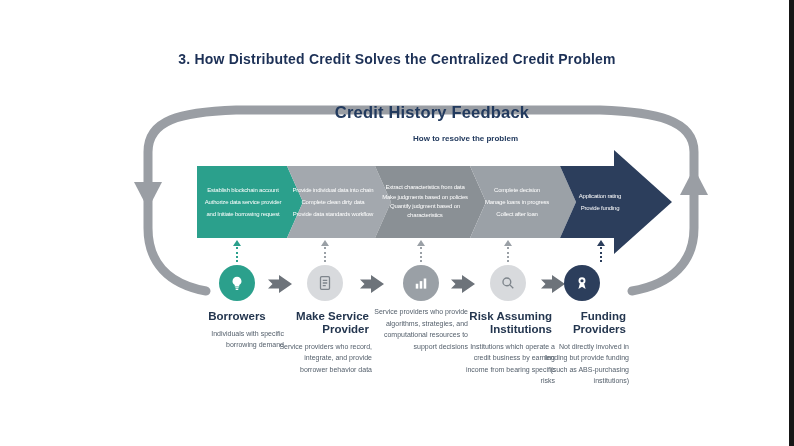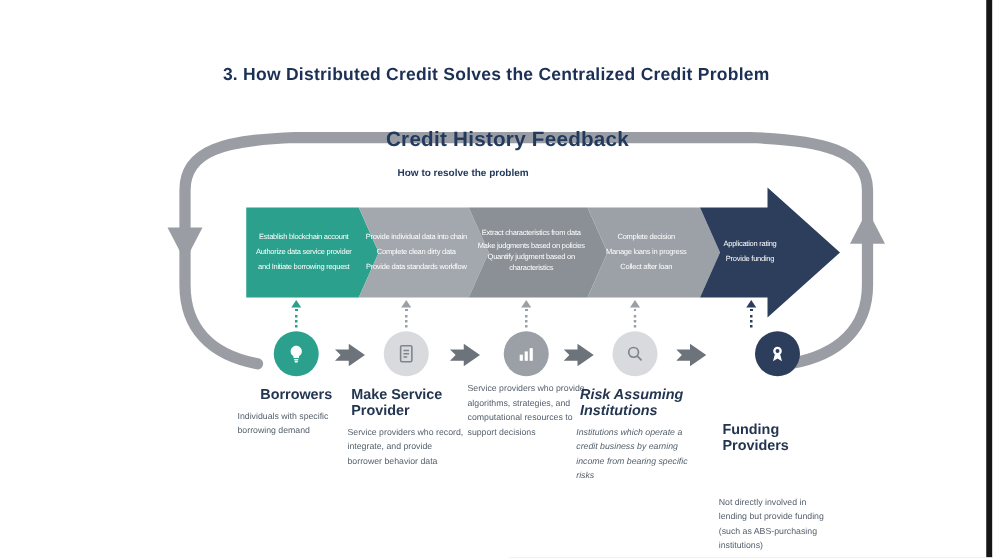--- a/index.html
+++ b/index.html
@@ -2,34 +2,34 @@
 <html><head>
 <meta charset="utf-8">
 <style>
   html,body{margin:0;padding:0;background:#e8e8e8;}
   body{font-family:"Liberation Sans", sans-serif;}
   .stage{position:relative;width:794px;height:446px;background:#ffffff;overflow:hidden;}
   .abs{position:absolute;}
   .slide-title{top:19px;left:0;width:794px;text-align:center;font-weight:bold;
     font-size:14px;color:#1c3056;letter-spacing:.2px;margin-top:32px;}
   .loop-svg{left:0;top:0;pointer-events:none;}
-  .diagram-title{top:103px;left:246px;width:320px;text-align:center;font-size:16.5px;
+  .diagram-title{top:103px;left:272px;width:320px;text-align:center;font-size:16.5px;
     font-weight:bold;color:#223a5e;letter-spacing:.2px;}
-  .diagram-subtitle{top:134px;left:318px;width:200px;text-align:left;font-size:8px;
+  .diagram-subtitle{top:134px;left:318px;width:200px;text-align:right;font-size:8px;
     font-weight:bold;color:#223a5e;}
   .seg-text{color:#fff;font-size:6px;letter-spacing:-0.2px;line-height:2.0;
     text-align:center;white-space:nowrap;display:flex;flex-direction:column;
     justify-content:center;height:54px;top:175px;}
   .seg-text.tight{line-height:1.55;}
   .conn{width:0;border-left:2px dotted #9aa0a6;height:15px;top:247px;}
   .conn-arrow{width:0;height:0;border-left:4px solid transparent;border-right:4px solid transparent;
     border-bottom:6px solid #9aa0a6;top:240px;}
   .conn.teal{border-left-color:#2ba08c;} .conn-arrow.teal{border-bottom-color:#2ba08c;}
   .conn.navy{border-left-color:#2c3e5c;} .conn-arrow.navy{border-bottom-color:#2c3e5c;}
-  .node-col{width:100px;top:265px;display:flex;flex-direction:column;align-items:center;text-align:left;}
+  .node-col{width:100px;top:265px;display:flex;flex-direction:column;align-items:center;text-align:right;}
   .node-circle{width:36px;height:36px;border-radius:50%;display:flex;align-items:center;justify-content:center;flex:none;}
   .node-title{margin-top:9px;font-weight:bold;font-size:11.5px;line-height:1.12;color:#24364f;padding:0 6px;}
   .node-desc{margin-top:5px;font-size:7px;line-height:1.65;color:#55606c;padding:0 3px;}
   .flow-arrow{top:274px;}
   .right-edge{top:0;right:0;width:5px;height:446px;background:#161616;}
 </style>
 </head>
 <body>
 
 <div class="stage">
@@ -127,32 +127,32 @@
     <div class="node-circle" style="background:#9aa0a6;">
       <svg width="18" height="18" viewBox="0 0 24 24" fill="#fff">
         <rect x="5" y="13" width="3.4" height="6.5"></rect>
         <rect x="10.3" y="9.5" width="3.4" height="10"></rect>
         <rect x="15.6" y="6" width="3.4" height="13.5"></rect>
         </svg>
     </div>
     <div class="node-desc">Service providers who provide algorithms, strategies, and computational resources to support decisions</div>
   </div>
 
-  <div class="abs node-col" style="left:458px;font-style:italic;">
+  <div class="abs node-col" style="left:458px;">
     <div class="node-circle" style="background:#d8dadd;">
       <svg width="18" height="18" viewBox="0 0 24 24" fill="none" stroke="#7e858c" stroke-width="1.8">
         <circle cx="10.5" cy="10.5" r="5.2"></circle>
         <path d="M14.5 14.5L19 19"></path>
         </svg>
     </div>
     <div class="node-title">Risk Assuming Institutions</div>
     <div class="node-desc">Institutions which operate a credit business by earning income from bearing specific risks</div>
   </div>
 
-  <div class="abs node-col" style="left:572px;gap:28px;">
+  <div class="abs node-col" style="left:532px;">
     <div class="node-circle" style="background:#2c3e5c;">
       <svg width="18" height="18" viewBox="0 0 24 24">
         <path d="M9.2 12.5L7.2 20l4.8-2.9L16.8 20l-2-7.5z" fill="#fff"></path>
         <circle cx="12" cy="9" r="4.6" fill="#fff"></circle>
         <circle cx="12" cy="9" r="2.1" fill="#2c3e5c"></circle>
         </svg>
     </div>
     <div class="node-title">Funding Providers</div>
     <div class="node-desc">Not directly involved in lending but provide funding (such as ABS-purchasing institutions)</div>
   </div>

